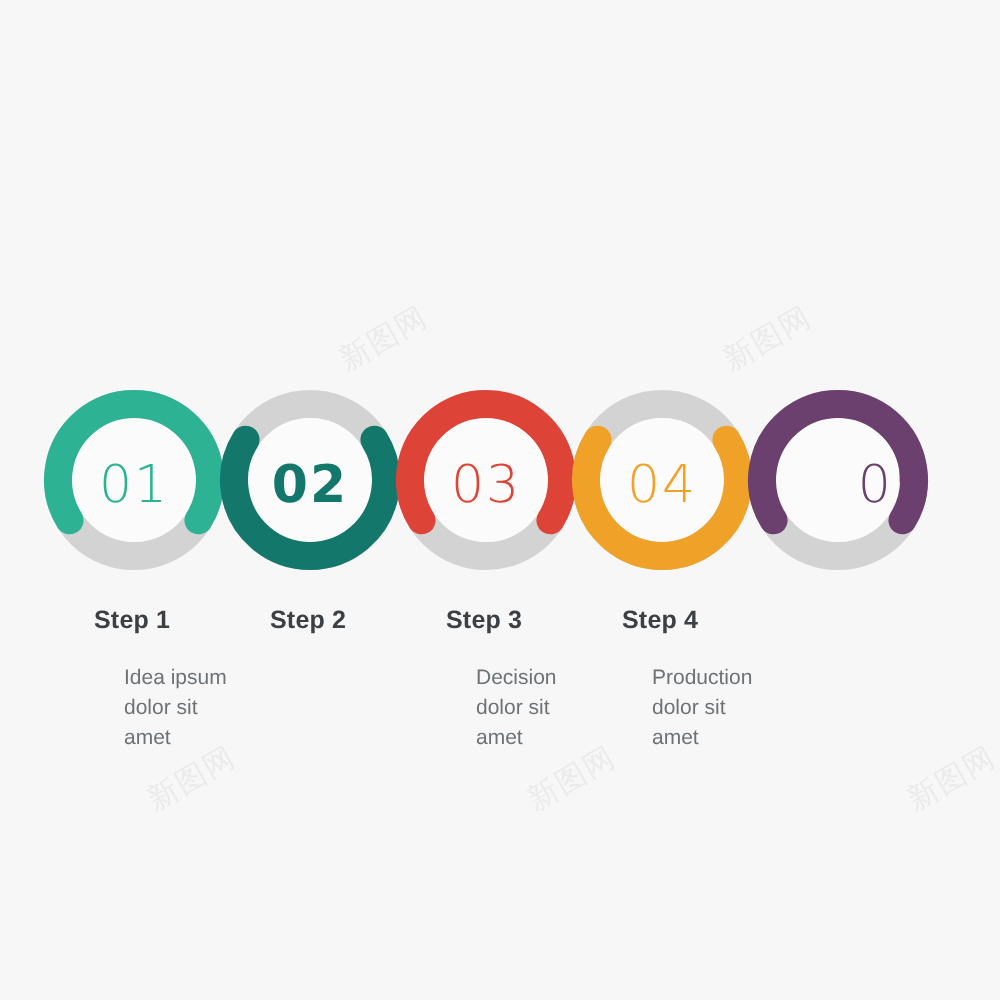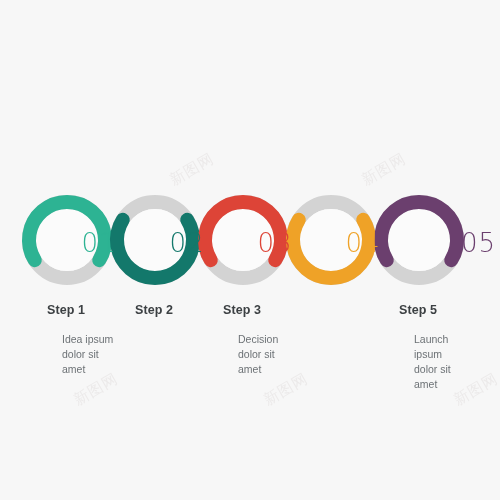--- a/index.html
+++ b/index.html
@@ -40,21 +40,20 @@
   }
   .num {
     position: absolute;
     width: 90px;
     text-align: center;
     font-size: 26px;
     font-weight: 300;
     font-family: "DejaVu Sans", sans-serif;
     letter-spacing: 1px;
     top: 228px;
-    padding-left: 32px;
   }
   #labels {
     position: absolute;
     left: 0;
     top: 303px;
     width: 500px;
     height: 90px;
     padding-left: 13px;
   }
   .label-col {
@@ -110,37 +109,37 @@
       </g>
       <path d="M 34.77417234605581 82.13693204086178 A 38 38 0 1 1 99.22582765394418 82.13693204086178" stroke="#2db393" stroke-width="14" fill="none" stroke-linecap="round"></path>
       <path d="M 187.22582765394418 41.86306795913821 A 38 38 0 1 1 122.7741723460558 41.86306795913822" stroke="#13786b" stroke-width="14" fill="none" stroke-linecap="round"></path>
       <path d="M 210.77417234605582 82.13693204086178 A 38 38 0 1 1 275.2258276539442 82.13693204086178" stroke="#dd4437" stroke-width="14" fill="none" stroke-linecap="round"></path>
       <path d="M 363.2258276539442 41.86306795913821 A 38 38 0 1 1 298.7741723460558 41.86306795913822" stroke="#efa227" stroke-width="14" fill="none" stroke-linecap="round"></path>
       <path d="M 386.7741723460558 82.13693204086178 A 38 38 0 1 1 451.2258276539442 82.13693204086178" stroke="#6b3f6e" stroke-width="14" fill="none" stroke-linecap="round"></path>
     </svg>
 
   <div id="numbers">
       <div class="num" style="left: 22px; color: rgb(45, 179, 147);">01</div>
-      <div class="num" style="left: 110px; color: rgb(19, 120, 107);">02</div>
+      <div class="num" style="left: 110px; color: rgb(19, 120, 107); font-weight: bold;">02</div>
       <div class="num" style="left: 198px; color: rgb(221, 68, 55); text-align: center;">03</div>
       <div class="num" style="left: 286px; color: rgb(239, 162, 39);">04</div>
       <div class="num" style="left: 374px; color: rgb(107, 63, 110); text-align: right;">05</div>
     </div>
 
   <div id="labels">
       <div class="label-col" style="left: 47px;">
         <div class="step-title">Step 1</div>
         <div class="step-desc">Idea ipsum dolor sit amet</div>
       </div>
       <div class="label-col" style="left: 135px;">
         <div class="step-title">Step 2</div>
       </div>
       <div class="label-col" style="left: 223px;">
         <div class="step-title">Step 3</div>
         <div class="step-desc">Decision dolor sit amet</div>
       </div>
-      <div class="label-col" style="left: 399px;">
-        <div class="step-title">Step 5</div>
-        <div class="step-desc">Launch ipsum dolor sit amet</div>
+      <div class="label-col" style="left: 311px;">
+        <div class="step-title">Step 4</div>
+        <div class="step-desc">Production dolor sit amet</div>
       </div>
     </div>
 
 </div>
 
 </body></html>

